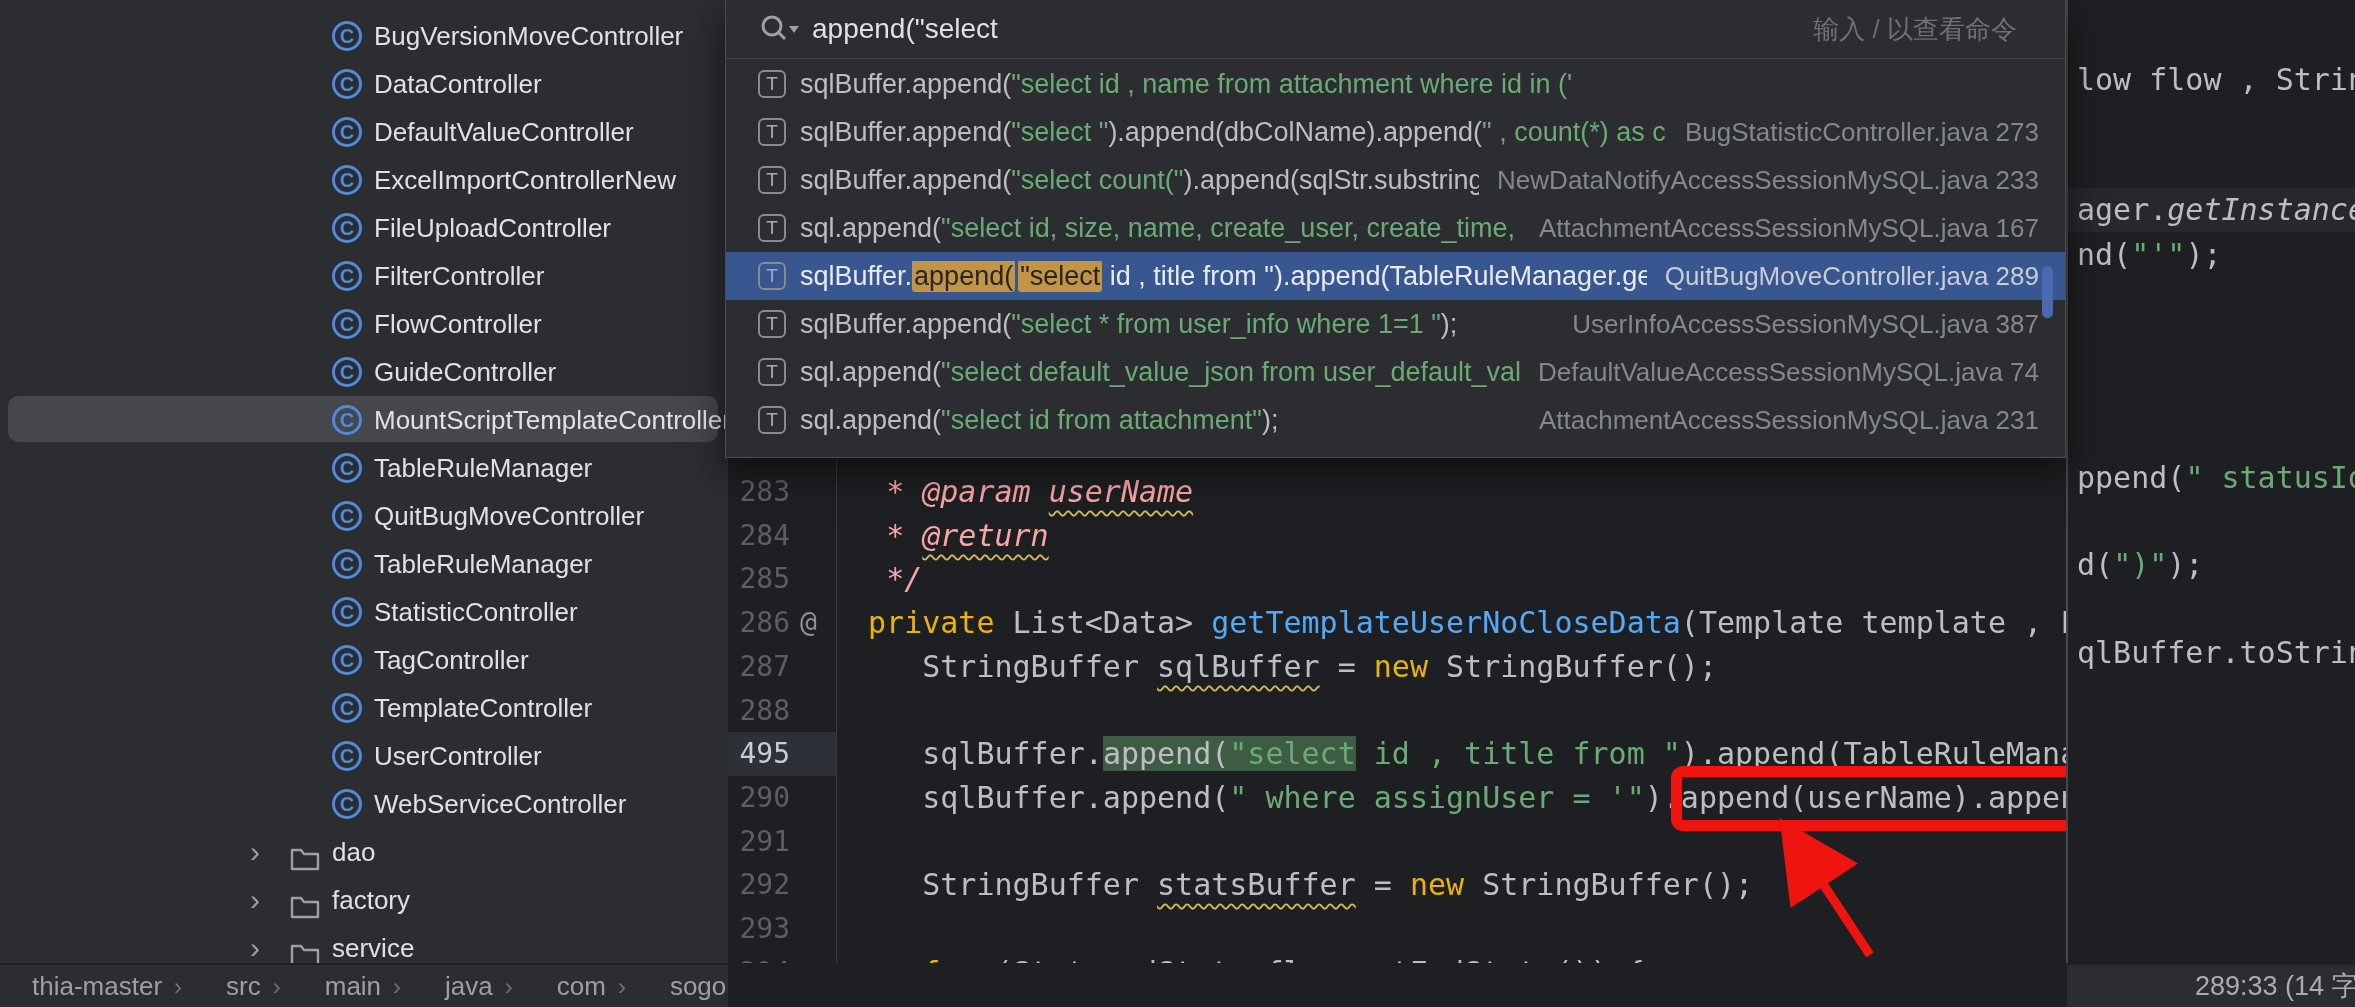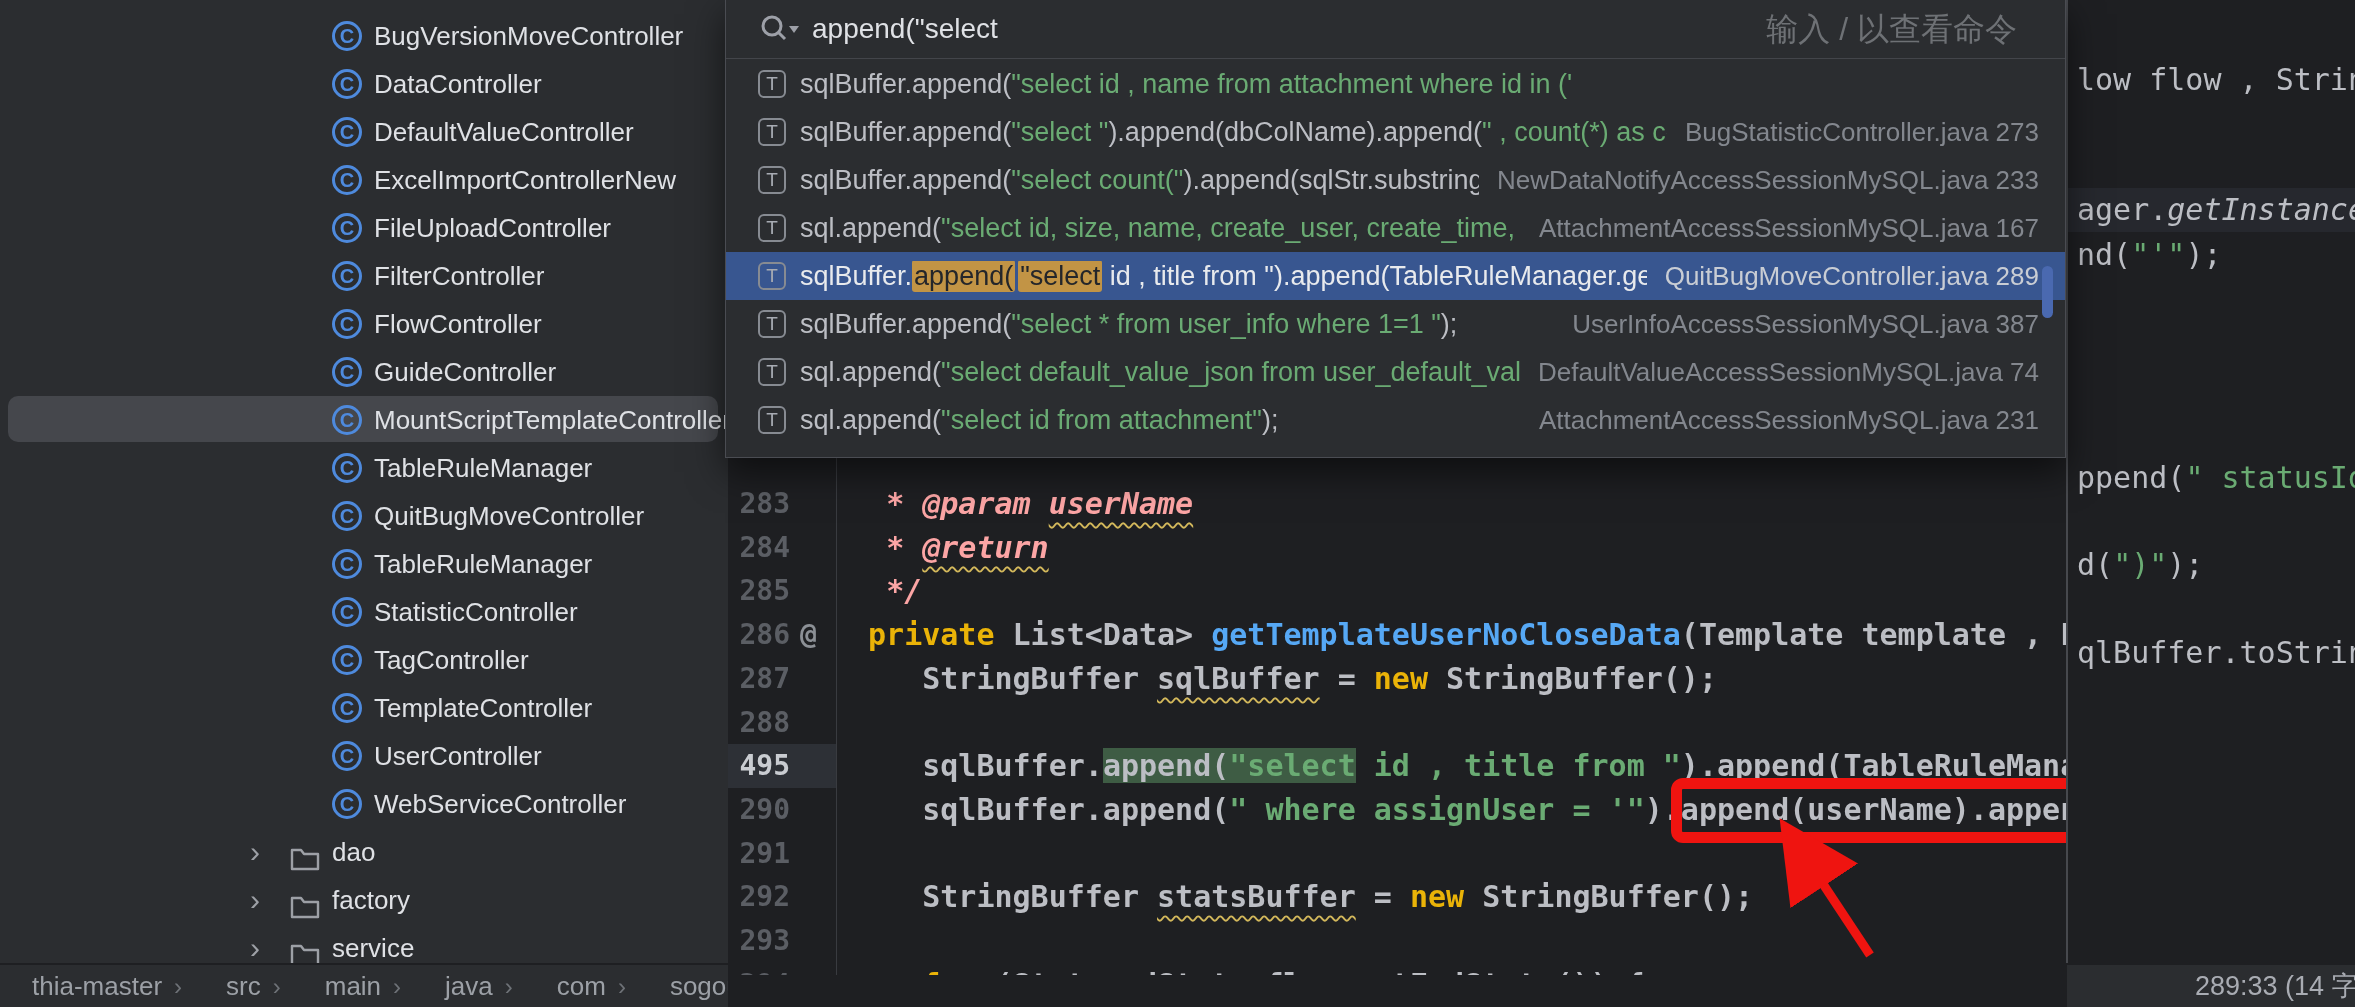--- a/index.html
+++ b/index.html
@@ -16,23 +16,23 @@
               background:#45474c; border-radius:10px; }
   .cls-ico { position:absolute; left:332px; top:9px; width:30px; height:30px;
              border:3px solid #4e8add; border-radius:50%; color:#4e8add;
              font-size:20px; font-weight:bold; text-align:center; line-height:25px; }
   .cls-label { position:absolute; left:374px; }
   .chev { position:absolute; left:250px; top:0; color:#9da0a6; font-size:30px; }
   .fold-ico { position:absolute; left:290px; top:11px; }
   .fold-label { position:absolute; left:332px; }
 
   
-  #editor { position:absolute; left:728px; top:12px; width:1338px; height:963px;
+  #editor { position:absolute; left:728px; top:0; width:1338px; height:963px;
             background:#1e1f22; overflow:hidden;
-            font-family:"DejaVu Sans Mono", monospace; font-size:30px;font-weight:bold; }
+            font-family:"DejaVu Sans Mono", monospace; font-size:30px; }
   #gutter-line { position:absolute; left:108px; top:0; width:1px; height:963px; background:#393b40; }
   .cur-band { position:absolute; left:0; width:108px; height:44px; background:#2d3036; }
   .lnum { position:absolute; left:10px; width:52px; text-align:right; height:44px;
           line-height:44px; color:#5b5e64; font-size:28px; }
   .lnum.cur { color:#c9ccd1; }
   .gut-at { position:absolute; left:72px; height:44px; line-height:44px; color:#8c9096; font-size:28px; }
   .cline { position:absolute; left:122px; height:44px; line-height:44px;
            white-space:pre; color:#bcbec4; }
   .kw  { color:#eab308; }
   .str { color:#6aab73; }
@@ -57,21 +57,21 @@
   
   #popup { position:absolute; left:725px; top:0; width:1341px; height:458px;
            background:#2b2d30; border:1px solid #4a4c52; border-top:none;
            box-shadow:0 14px 34px rgba(0,0,0,.55); }
   #search-row { position:absolute; left:0; top:0; width:100%; height:59px;
                 border-bottom:1px solid #43454a; }
   #search-ico { position:absolute; left:33px; top:14px; }
   #query { position:absolute; left:86px; top:0; height:58px; line-height:58px;
            color:#dfe1e5; font-size:28px; }
   #hint { position:absolute; right:48px; top:0; height:58px; line-height:58px;
-          color:#6e7175; font-size:32px; }
+          color:#6e7175; font-size:26px; }
   #results { position:absolute; left:0; top:60px; width:100%; }
   .res-row { position:absolute; left:0; width:1339px; height:48px; cursor:pointer;
              display:flex; align-items:center; }
   .res-row.sel { background:#385690; }
   .res-ico { flex:none; width:28px; height:28px; margin-left:32px; border:2px solid #878b92;
              border-radius:6px; color:#a7abb3; font-size:19px; line-height:24px;
              text-align:center; font-family:"Liberation Sans",sans-serif; }
   .res-code { flex:1; margin-left:14px; overflow:hidden; white-space:nowrap;
               color:#bcbec4; font-size:27px; }
   .res-row.sel .res-code { color:#e8eaed; }

